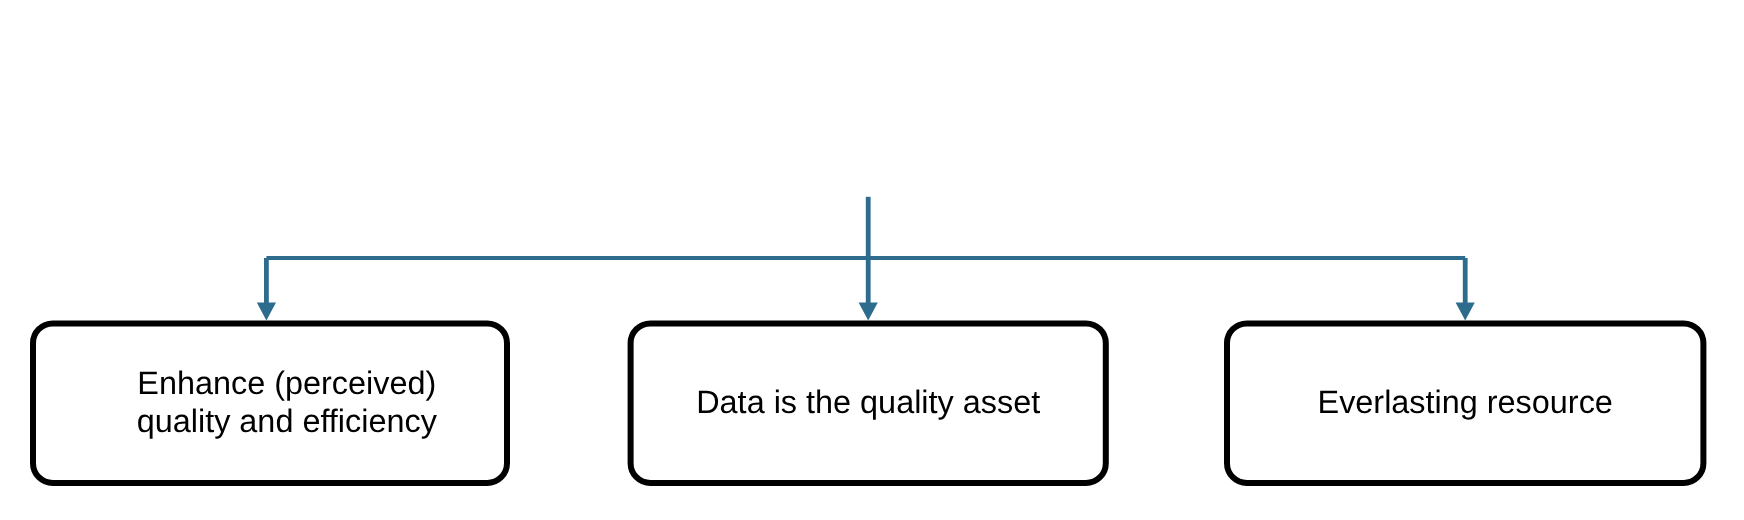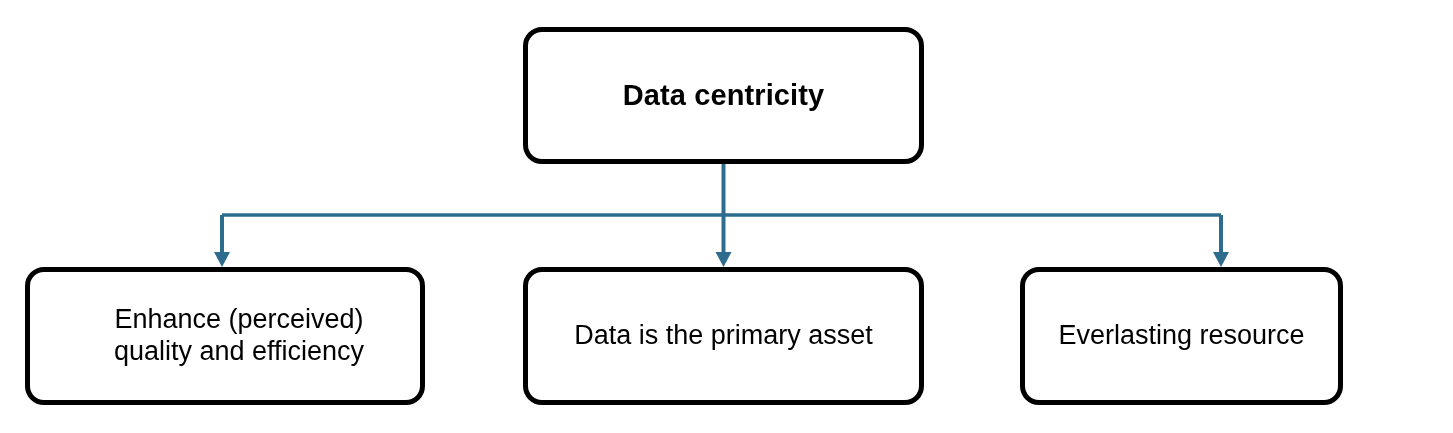--- a/index.html
+++ b/index.html
@@ -65,21 +65,21 @@
     left: 25px;
     width: 400px;
     padding-left: 28px;
   }
   .node-child-2 {
     left: 523px;
     width: 401px;
   }
   .node-child-3 {
     left: 1020px;
-    width: 323px;
+    width: 402px;
   }
 </style>
 </head>
 <body>
 
 <div id="canvas">
 
   <svg class="connector-layer" viewBox="0 0 1453 433" width="1453" height="433" xmlns="http://www.w3.org/2000/svg">
     <g fill="none" stroke="#2e6c8e" stroke-width="4" stroke-linecap="butt">
 
@@ -93,30 +93,27 @@
 
       <path d="M1221 215 L1221 254"></path>
     </g>
     <g fill="#2e6c8e" stroke="none">
       <polygon points="214,252 230,252 222,267"></polygon>
       <polygon points="715.5,252 731.5,252 723.5,267"></polygon>
       <polygon points="1213,252 1229,252 1221,267"></polygon>
     </g>
   </svg>
 
-  <div class="node node-root">
-    <span class="node-label">Data centricity</span>
-  </div>
 
   <div class="node node-child node-child-1">
     <span class="node-label">Enhance (perceived)
 quality and efficiency</span>
   </div>
 
   <div class="node node-child node-child-2">
-    <span class="node-label">Data is the primary asset</span>
+    <span class="node-label">Data is the quality asset</span>
   </div>
 
   <div class="node node-child node-child-3">
     <span class="node-label">Everlasting resource</span>
   </div>
 
 </div>
 
 </body></html>

